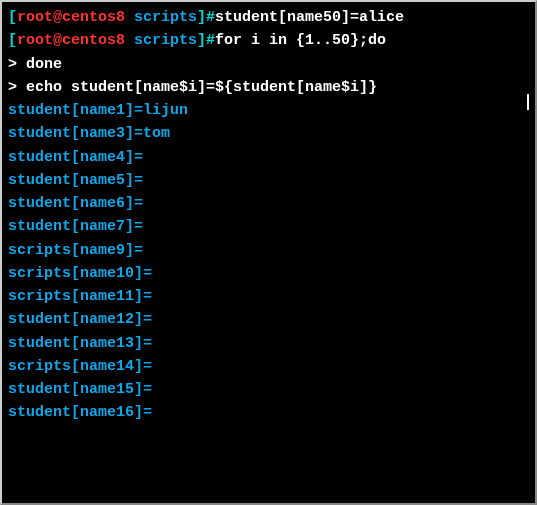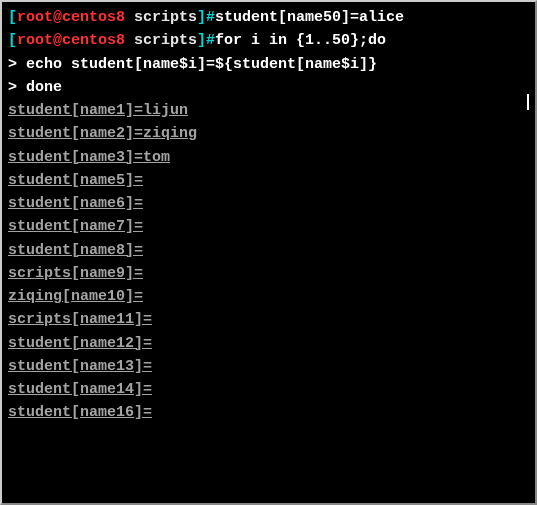--- a/index.html
+++ b/index.html
@@ -25,64 +25,63 @@
     .line {
       white-space: pre;
     }
     .bracket {
       color: #00d8d8;
     }
     .user-host {
       color: #ff3030;
     }
     .path {
-      color: #e5e5e5;
+      color: #0ea5e9;
     }
     .hash {
       color: #00d8d8;
     }
     .cmd {
       color: #fff;
       margin-top: 36px;
     }
     .cont {
       color: #fff;
     }
     .out {
-      color: #a3a3a3;
-      text-decoration: underline;
+      color: #0ea5e9;
     }
     .cursor {
       display: inline-block;
       width: 2px;
       height: 16px;
       background: #fff;
       vertical-align: middle;
       margin-left: 2px;
       position: absolute;
       right: 8px;
       top: 94px;
     }
   </style>
 </head>
 <body>
 
 <div id="terminal">
     <div class="line"><span class="bracket">[</span><span class="user-host">root@centos8</span><span class="path"> scripts</span><span class="bracket">]</span><span class="hash">#</span><span class="cmd">student[name50]=alice</span></div>
     <div class="line"><span class="bracket">[</span><span class="user-host">root@centos8</span><span class="path"> scripts</span><span class="bracket">]</span><span class="hash">#</span><span class="cmd">for i in {1..50};do</span></div>
+    <div class="line cont">&gt; done</div>
     <div class="line cont">&gt; echo student[name$i]=${student[name$i]}</div>
-    <div class="line cont">&gt; done</div>
     <div class="line out">student[name1]=lijun</div>
-    <div class="line out">student[name2]=ziqing</div>
     <div class="line out">student[name3]=tom</div>
+    <div class="line out">student[name4]=</div>
     <div class="line out">student[name5]=</div>
     <div class="line out">student[name6]=</div>
     <div class="line out">student[name7]=</div>
-    <div class="line out">student[name8]=</div>
     <div class="line out">scripts[name9]=</div>
-    <div class="line out">ziqing[name10]=</div>
+    <div class="line out">scripts[name10]=</div>
     <div class="line out">scripts[name11]=</div>
     <div class="line out">student[name12]=</div>
     <div class="line out">student[name13]=</div>
-    <div class="line out">student[name14]=</div>
+    <div class="line out">scripts[name14]=</div>
+    <div class="line out">student[name15]=</div>
     <div class="line out">student[name16]=</div>
   </div>
 <span class="cursor"></span>
 
 </body></html>

